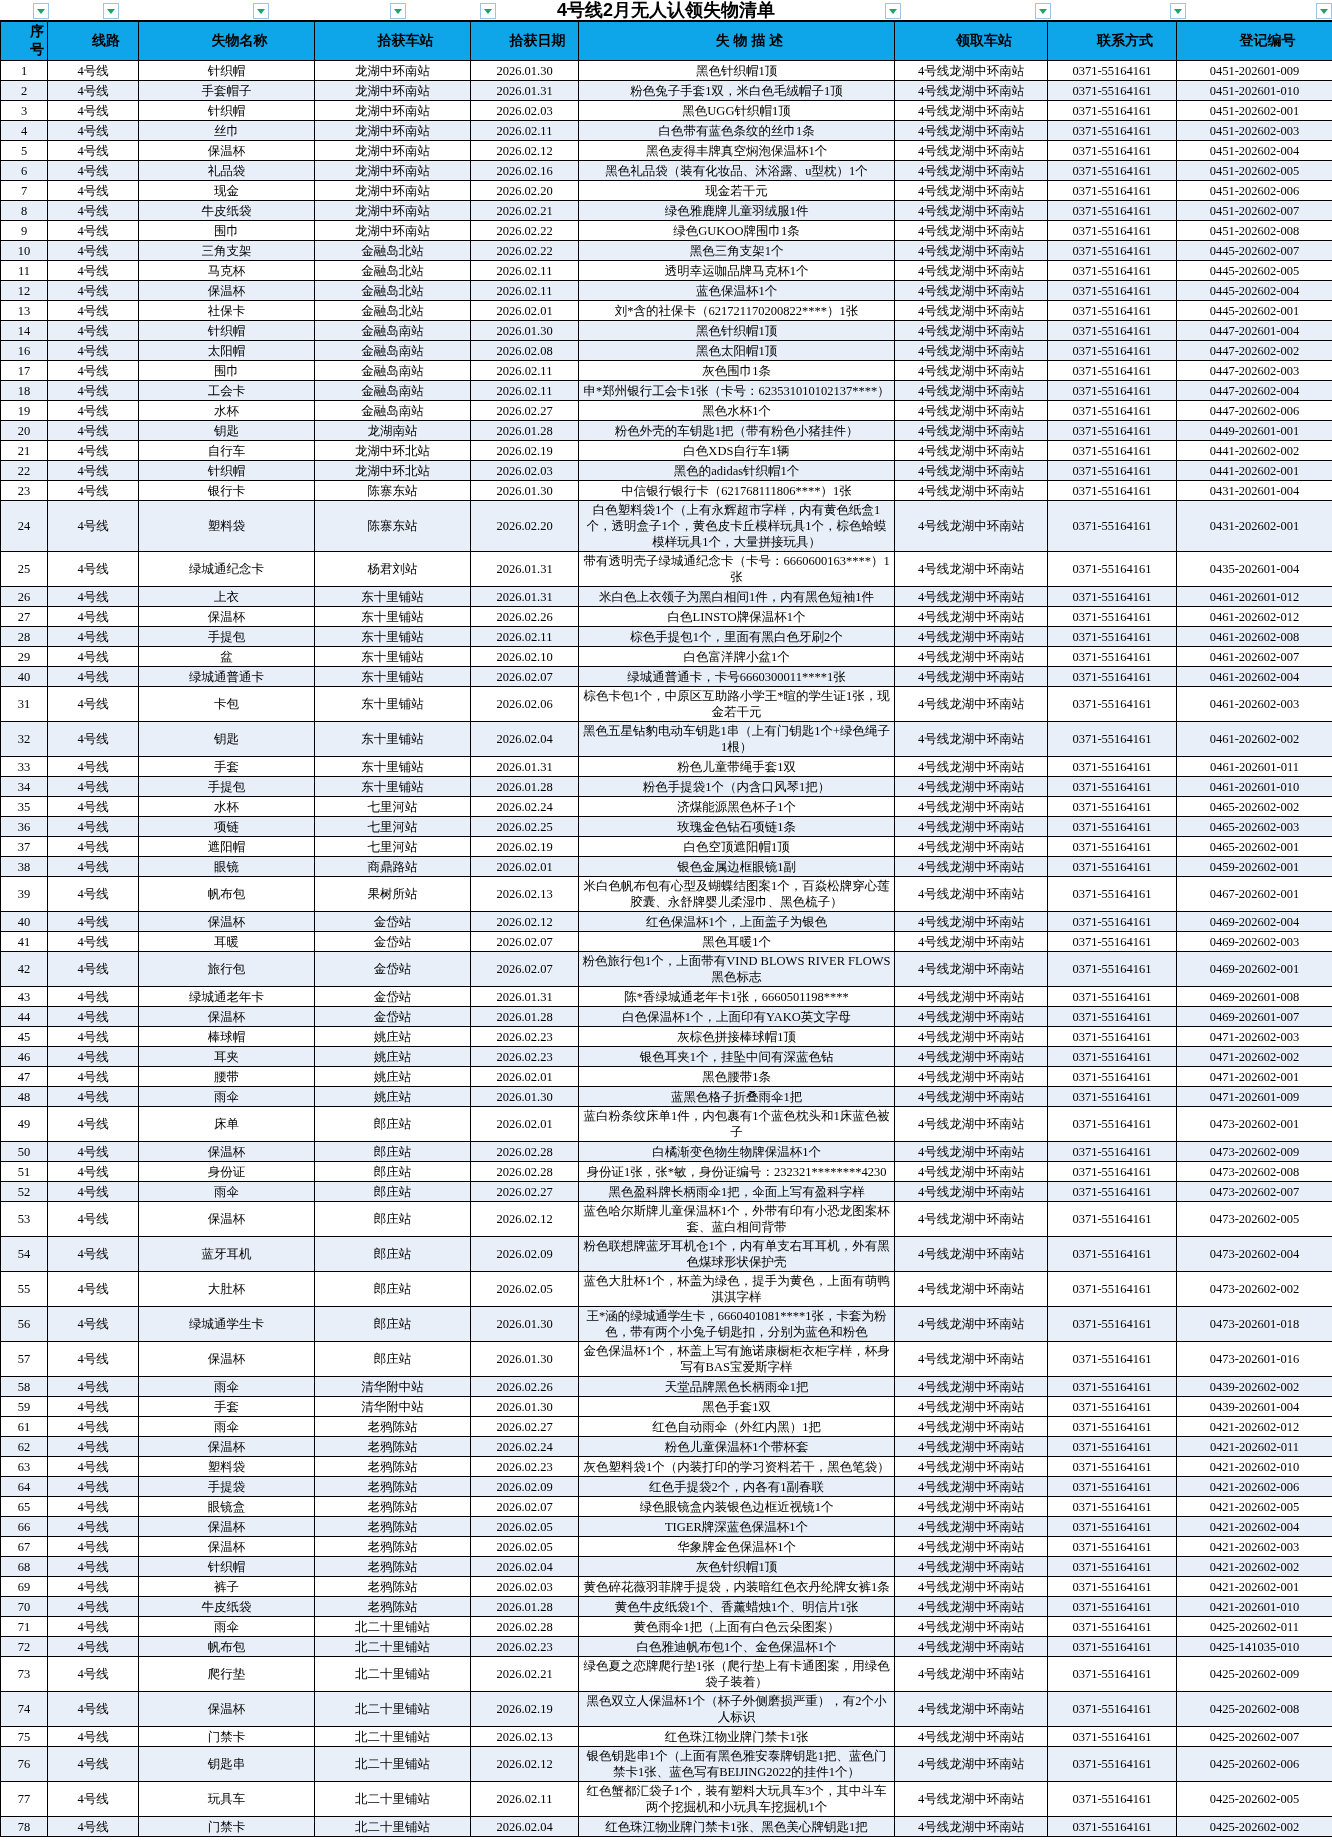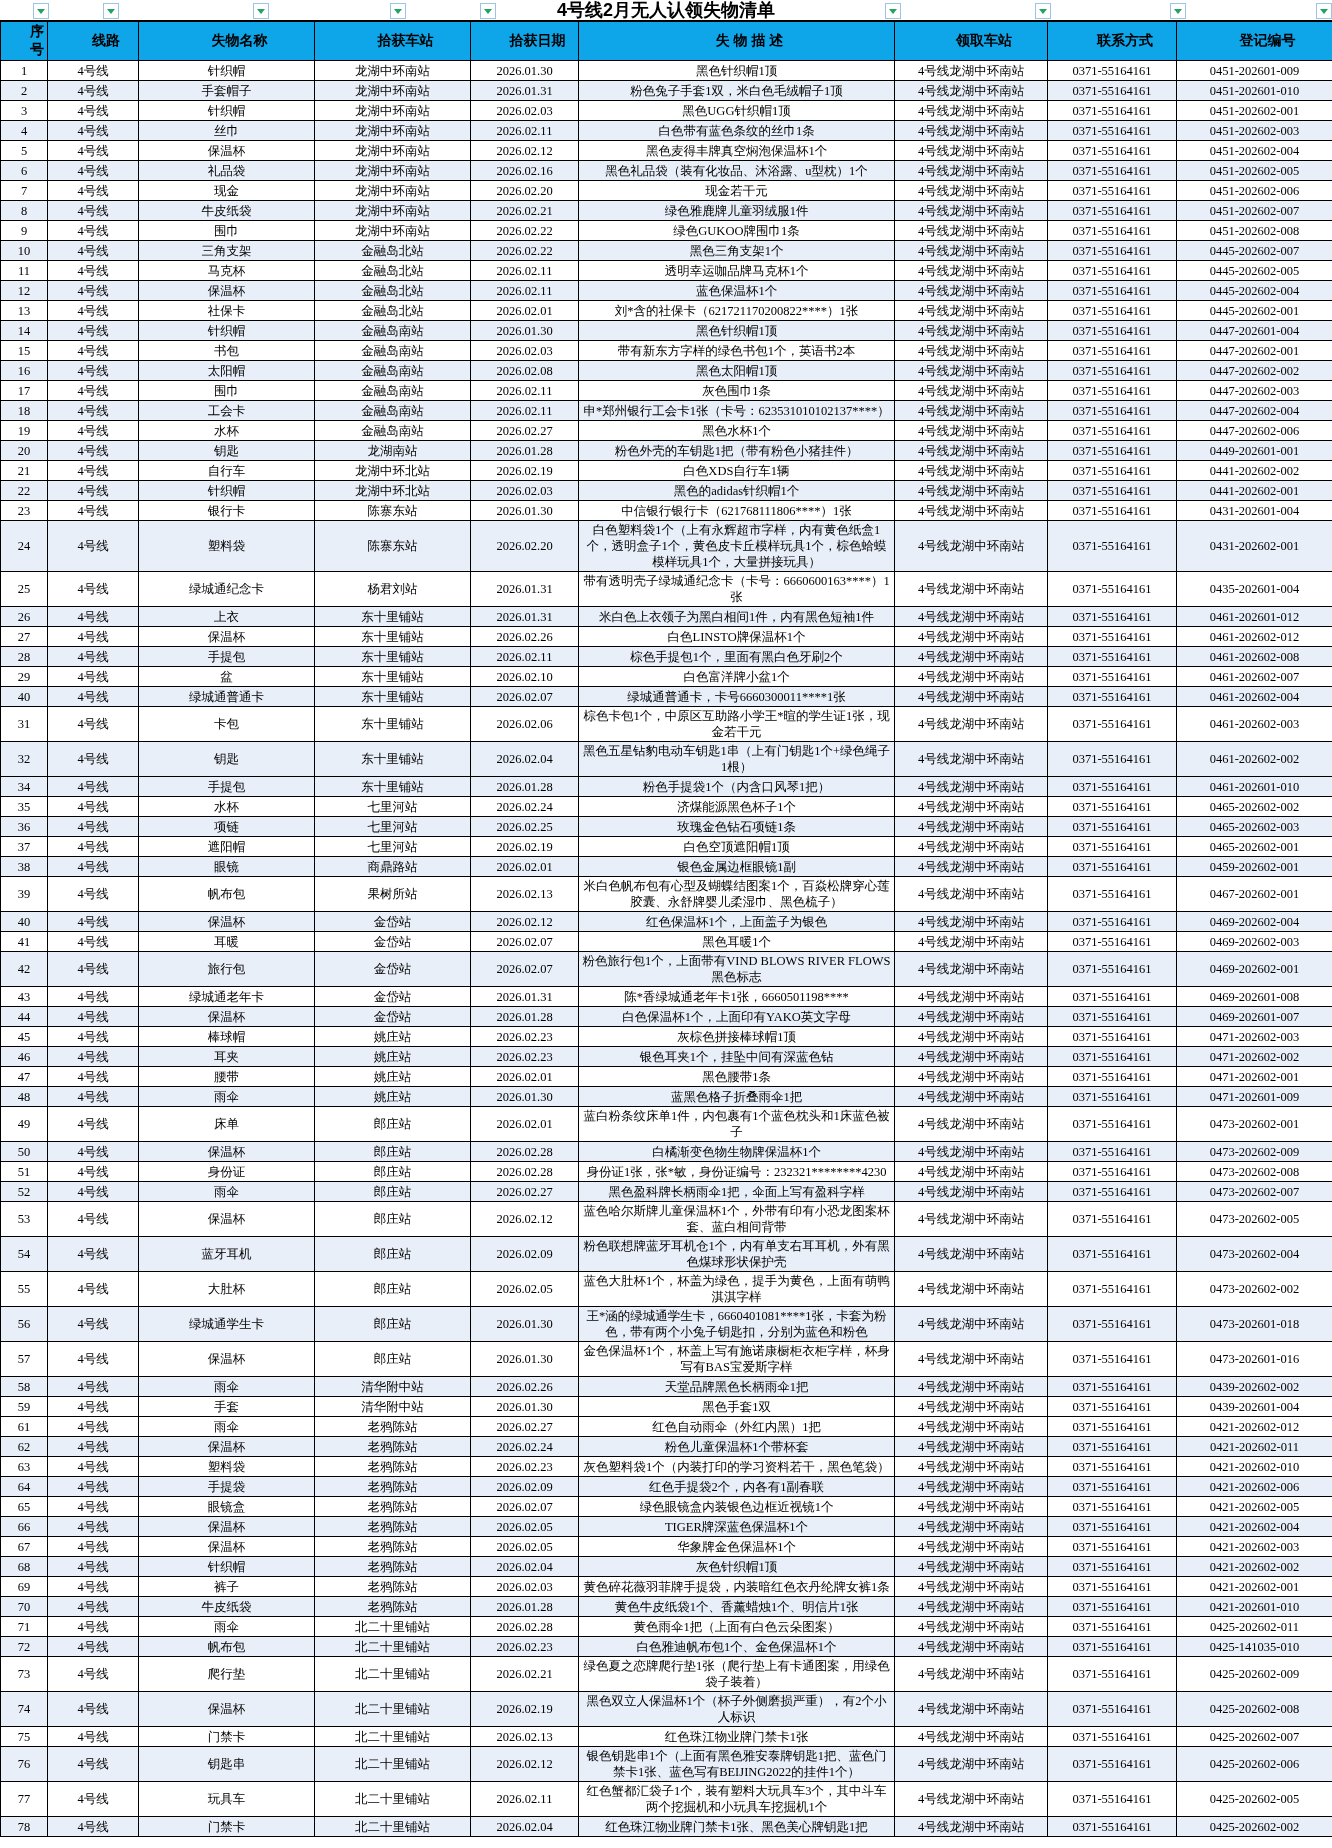--- a/index.html
+++ b/index.html
@@ -237,31 +237,20 @@
           <td>14</td>
           <td>4号线</td>
           <td>针织帽</td>
           <td>金融岛南站</td>
           <td>2026.01.30</td>
           <td>黑色针织帽1顶</td>
           <td>4号线龙湖中环南站</td>
           <td>0371-55164161</td>
           <td>0447-202601-004</td>
         </tr>
-        <tr>
-          <td>15</td>
-          <td>4号线</td>
-          <td>书包</td>
-          <td>金融岛南站</td>
-          <td>2026.02.03</td>
-          <td>带有新东方字样的绿色书包1个，英语书2本</td>
-          <td>4号线龙湖中环南站</td>
-          <td>0371-55164161</td>
-          <td>0447-202602-001</td>
-        </tr>
         <tr class="alt">
           <td>16</td>
           <td>4号线</td>
           <td>太阳帽</td>
           <td>金融岛南站</td>
           <td>2026.02.08</td>
           <td>黑色太阳帽1顶</td>
           <td>4号线龙湖中环南站</td>
           <td>0371-55164161</td>
           <td>0447-202602-002</td>
@@ -434,20 +423,31 @@
         <tr class="alt">
           <td>32</td>
           <td>4号线</td>
           <td>钥匙</td>
           <td>东十里铺站</td>
           <td>2026.02.04</td>
           <td>黑色五星钻豹电动车钥匙1串（上有门钥匙1个+绿色绳子1根）</td>
           <td>4号线龙湖中环南站</td>
           <td>0371-55164161</td>
           <td>0461-202602-002</td>
+        </tr>
+        <tr>
+          <td>33</td>
+          <td>4号线</td>
+          <td>手套</td>
+          <td>东十里铺站</td>
+          <td>2026.01.31</td>
+          <td>粉色儿童带绳手套1双</td>
+          <td>4号线龙湖中环南站</td>
+          <td>0371-55164161</td>
+          <td>0461-202601-011</td>
         </tr>
         <tr class="alt">
           <td>34</td>
           <td>4号线</td>
           <td>手提包</td>
           <td>东十里铺站</td>
           <td>2026.01.28</td>
           <td>粉色手提袋1个（内含口风琴1把）</td>
           <td>4号线龙湖中环南站</td>
           <td>0371-55164161</td>

